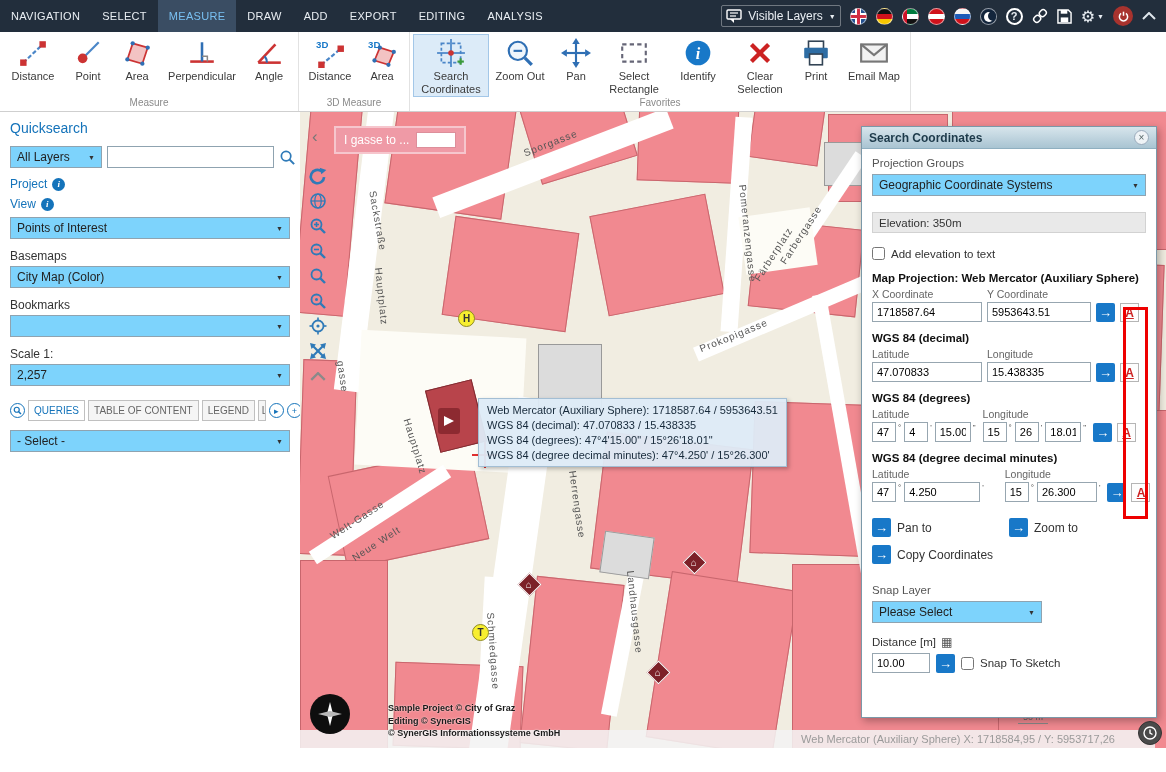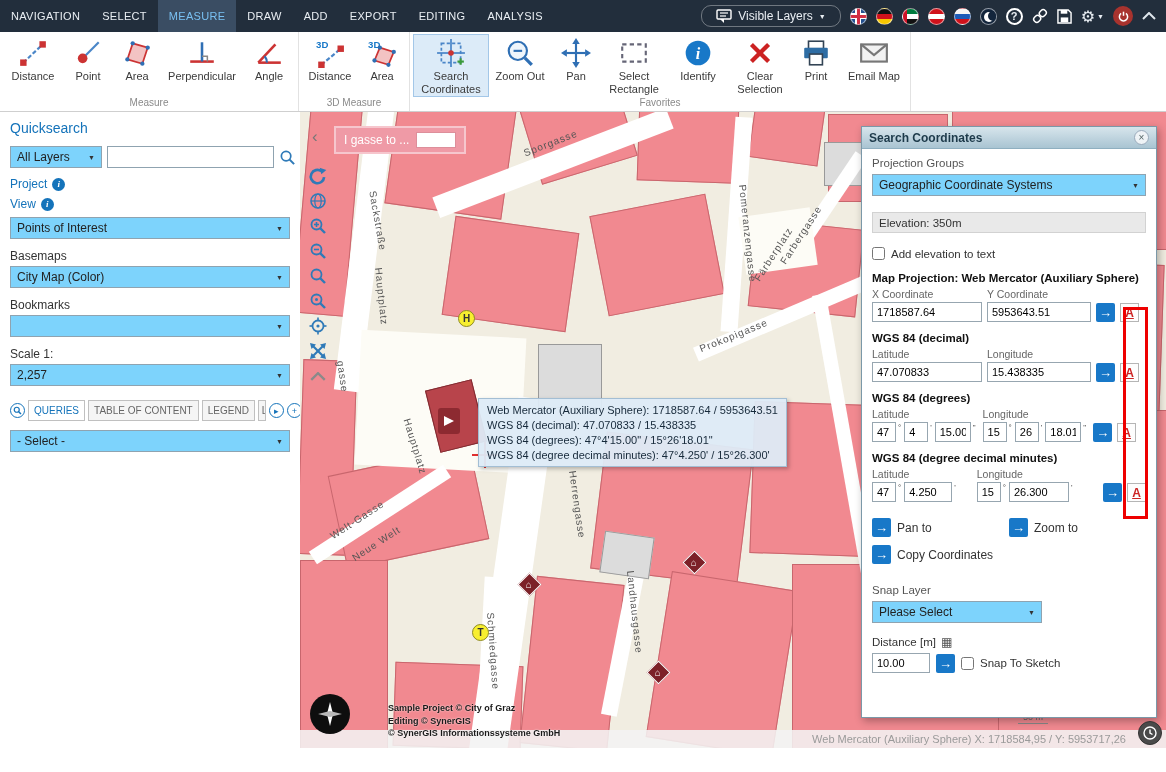--- a/index.html
+++ b/index.html
@@ -5,21 +5,21 @@
   * { box-sizing:border-box; margin:0; padding:0; }
   html,body { width:1166px; height:772px; }
   body { position:relative; font-family:"Liberation Sans","DejaVu Sans",sans-serif; background:#fff; overflow:hidden; }
 
   
   .menubar { position:absolute; top:0; left:0; right:0; height:32px; background:#222e3c; display:flex; align-items:center; color:#e9eef3; z-index:40; }
   .menus { display:flex; height:100%; }
   .menu-item { padding:0 11px; font-size:11px; display:flex; align-items:center; cursor:pointer; letter-spacing:.3px; }
   .menu-item.active { background:#3a4d63; color:#79c0f2; }
   .mb-right { margin-left:auto; display:flex; align-items:center; gap:9px; padding-right:10px; }
-  .vl { display:flex; align-items:center; gap:6px; border:1px solid rgba(255,255,255,.35); padding:3px 14px; border-radius:10px; font-size:12px; cursor:pointer;margin-left:24px; }
+  .vl { display:flex; align-items:center; gap:6px; border:1px solid rgba(255,255,255,.35); padding:3px 4px; border-radius:2px; font-size:12px; cursor:pointer;margin-left:24px; }
   .vl .car { font-size:7px; }
   .flag { width:17px; height:17px; border-radius:50%; border:1px solid rgba(255,255,255,.55); cursor:pointer; flex:none; }
   .flag-uk { background:
     linear-gradient(to bottom, transparent 40%, #d02f44 40% 60%, transparent 60%),
     linear-gradient(to right, transparent 40%, #d02f44 40% 60%, transparent 60%),
     linear-gradient(to bottom, transparent 30%, #fff 30% 70%, transparent 70%),
     linear-gradient(to right, transparent 30%, #fff 30% 70%, transparent 70%),
     #23508f; }
   .flag-de { background:linear-gradient(to bottom,#111 33%,#d0121b 33% 66%,#f7c600 66%); }
   .flag-ae { background:linear-gradient(to right,#ce1126 28%,transparent 28%),linear-gradient(to bottom,#007a3d 33%,#fff 33% 66%,#111 66%); }
@@ -77,21 +77,21 @@
   .cross { position:absolute; left:172px; top:330px; width:26px; height:26px; z-index:11; }
   .cross::before { content:""; position:absolute; left:0; right:0; top:12px; height:2px; background:#e03030; }
   .cross::after  { content:""; position:absolute; top:0; bottom:0; left:12px; width:2px; background:#e03030; }
   .pmark { position:absolute; width:17px; height:17px; border-radius:50%; background:#f8ef2f; border:1px solid #8e8a25; color:#333; font-size:10px; font-weight:bold; display:flex; align-items:center; justify-content:center; z-index:8; }
   .dmark { position:absolute; width:17px; height:17px; background:#7c2128; transform:rotate(45deg); border:1px solid #fff; display:flex; align-items:center; justify-content:center; z-index:8; }
   .dmark span { transform:rotate(-45deg); color:#fff; font-size:10px; line-height:1; }
   .fmark { position:absolute; left:138px; top:296px; width:22px; height:26px; background:#8d2a31; border-radius:3px; z-index:8; display:flex; align-items:center; justify-content:center; }
   .fmark i { display:block; width:0; height:0; border-top:5px solid transparent; border-bottom:5px solid transparent; border-left:10px solid #fff; }
   .compass { position:absolute; left:10px; bottom:14px; width:40px; height:40px; border-radius:50%; background:#0e0e0e; z-index:14; display:flex; align-items:center; justify-content:center; }
   .copyright { position:absolute; left:88px; bottom:8px; font-size:9px; font-weight:bold; color:#1a1a1a; z-index:14; line-height:1.4; text-shadow:0 0 2px rgba(255,255,255,.9); }
-  .msb { position:absolute; left:0; right:0; bottom:0; height:18px; background:rgba(242,242,242,.88); z-index:13; display:flex; align-items:center; justify-content:flex-end; padding-right:40px; font-size:11px; color:#9a9a9a; }
+  .msb { position:absolute; left:0; right:11px; bottom:0; height:18px; background:rgba(242,242,242,.88); z-index:13; display:flex; align-items:center; justify-content:flex-end; padding-right:40px; font-size:11px; color:#9a9a9a; }
   .mapscale { position:absolute; right:118px; bottom:24px; z-index:10; font-size:9px; color:#666; text-align:center; }
   .mapscale .bar { width:30px; border-top:1.5px solid #888; margin:1px auto 0; }
   .clock { position:absolute; right:4px; top:721px; width:24px; height:24px; border-radius:50%; background:#4a4a4a; border:1px solid #333; z-index:50; display:flex; align-items:center; justify-content:center; cursor:pointer; }
 
   
   .panel { position:absolute; top:14px; right:9px; width:296px; height:592px; background:#fff; border:1px solid #7b98a8; box-shadow:2px 3px 8px rgba(0,0,0,.3); z-index:25; display:flex; flex-direction:column; }
   .phd { height:22px; background:linear-gradient(#d7e5ec,#a9c4d2); border-bottom:1px solid #8fafc0; display:flex; align-items:center; padding:0 7px; font-size:12px; color:#1d3a4a; font-weight:bold; flex:none; }
   .phd .close { margin-left:auto; width:15px; height:15px; border-radius:50%; background:#eef3f6; border:1px solid #99aabb; color:#566; font-size:10px; line-height:1; display:flex; align-items:center; justify-content:center; cursor:pointer; font-weight:normal; }
   .pb { flex:1; padding:6px 10px; overflow:hidden; position:relative; font-size:11.5px; color:#444; }
   .plab { font-size:11.5px; color:#555; margin:2px 0 5px; }
@@ -100,21 +100,21 @@
   .chkrow input, .distrow input[type=checkbox] { width:13px; height:13px; }
   .phead { font-size:11.5px; font-weight:bold; color:#111; margin:10px 0 4px; }
   .cl { font-size:10.5px; color:#666; margin-bottom:2px; }
   .crow { display:flex; align-items:flex-end; gap:5px; margin-bottom:2px; }
   .ccol { display:flex; flex-direction:column; }
   .pin { border:1px solid #97a6b0; height:20px; font-size:11px; padding:0 4px; }
   .w1 { width:110px; } .w2 { width:104px; }
   .dgroup { display:flex; align-items:flex-start; gap:1px; }
   .unit { font-size:8px; color:#444; margin:1px 2px 0 1px; }
   .wdd { width:24px; } .wdm { width:24px; } .wds { width:36px; }
-  .wm1 { width:48px; } .wm2 { width:60px; }
+  .wm1 { width:76px; } .wm2 { width:60px; }
   .abtn { width:19px; height:19px; background:#1878c8; color:#fff; font-size:13px; font-weight:bold; line-height:1; display:flex; align-items:center; justify-content:center; border-radius:2px; cursor:pointer; flex:none; }
   .Abtn { width:19px; height:19px; border:1px solid #b5b5b5; background:#fdfdfd; color:#cc2222; font-weight:bold; font-size:12px; text-decoration:underline; display:flex; align-items:center; justify-content:center; cursor:pointer; flex:none; }
   .plink { display:flex; align-items:center; gap:6px; font-size:12px; color:#333; cursor:pointer; }
   .panzoom { display:flex; margin:16px 0 8px; }
   .panzoom .plink { width:50%; }
   .snapl { margin-top:20px; }
   .disthead { display:flex; align-items:center; gap:5px; margin:12px 0 4px; font-size:11.5px; color:#333; }
   .gridic { color:#555; font-size:12px; }
   .distrow { display:flex; align-items:center; gap:6px; font-size:11.5px; color:#333; }
   .annotation { position:absolute; right:8px; top:180px; width:25px; height:212px; border:3px solid #ee0000; z-index:20; pointer-events:none; }

